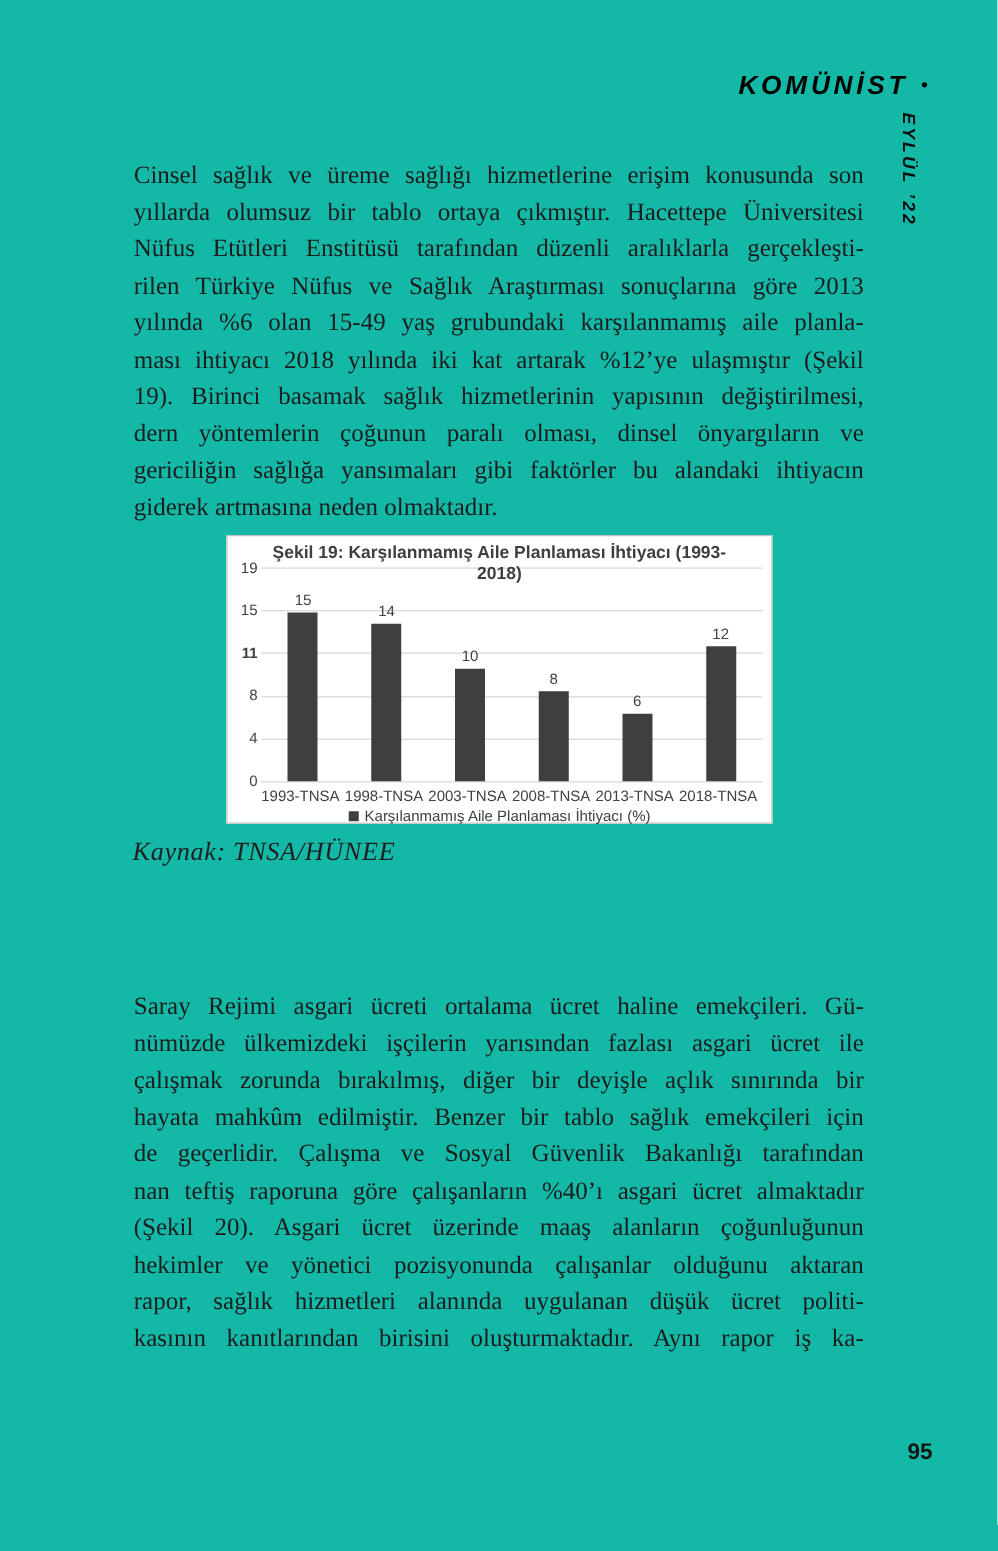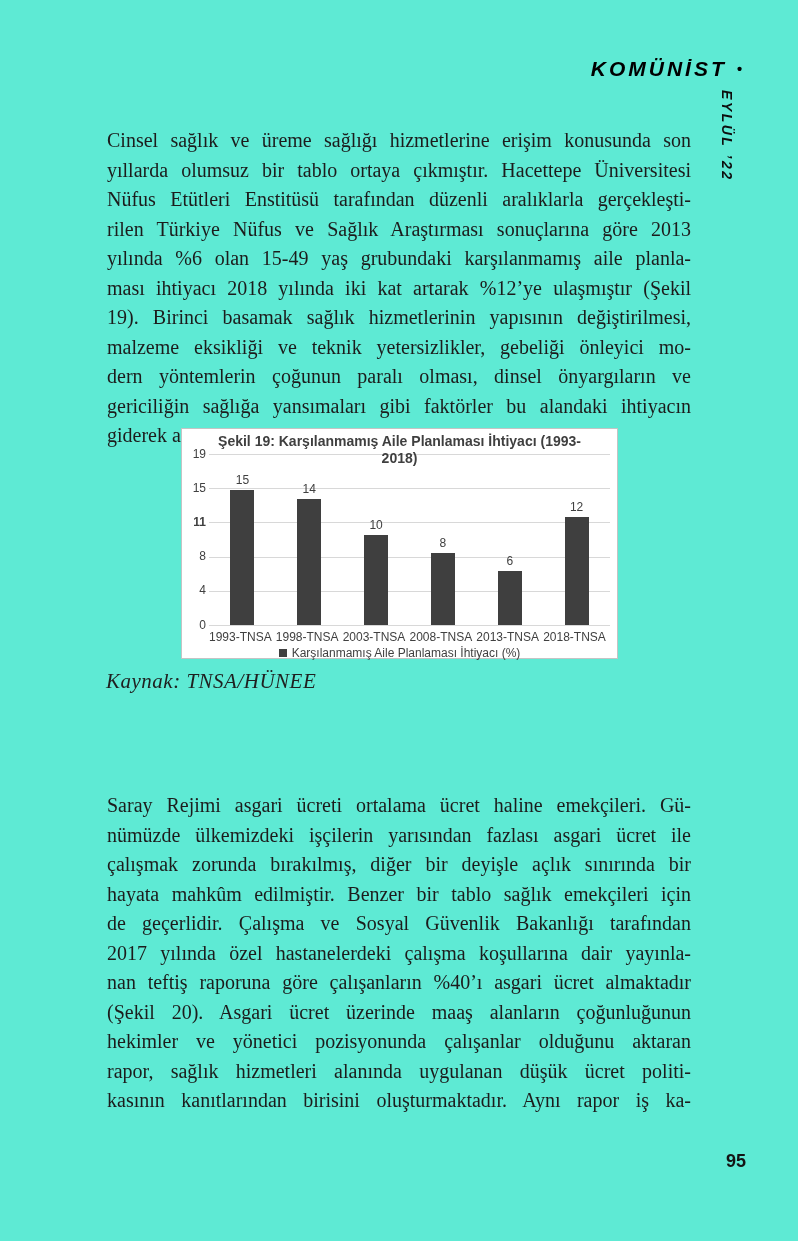--- a/index.html
+++ b/index.html
@@ -1,17 +1,17 @@
 <!DOCTYPE html>
 <html><head>
 <meta charset="utf-8">
 <style>
   html,body { margin:0; padding:0; background:#ffffff; }
   .page {
-    position:relative; width:798px; height:1241px; background:#5eead4;
+    position:relative; width:798px; height:1241px; background:#14b8a6;
     overflow:hidden; font-family:"Liberation Serif","DejaVu Serif",serif;
   }
 
   
   .masthead {
     position:absolute; top:57px; right:56px; display:flex; align-items:center; gap:10px;
     font-family:"Liberation Sans","DejaVu Sans",sans-serif;
     font-style:italic; font-weight:700; font-size:21px; letter-spacing:3px; color:#000;
   }
   .masthead-bullet { font-size:15px; letter-spacing:0; transform:translateY(-1px); }
@@ -78,21 +78,20 @@
   <div class="issue">EYLÜL ’22</div>
 
   <div class="para" id="p1">
       <div class="tline">Cinsel sağlık ve üreme sağlığı hizmetlerine erişim konusunda son</div>
       <div class="tline">yıllarda olumsuz bir tablo ortaya çıkmıştır. Hacettepe Üniversitesi</div>
       <div class="tline">Nüfus Etütleri Enstitüsü tarafından düzenli aralıklarla gerçekleşti-</div>
       <div class="tline">rilen Türkiye Nüfus ve Sağlık Araştırması sonuçlarına göre 2013</div>
       <div class="tline">yılında %6 olan 15-49 yaş grubundaki karşılanmamış aile planla-</div>
       <div class="tline">ması ihtiyacı 2018 yılında iki kat artarak %12’ye ulaşmıştır (Şekil</div>
       <div class="tline">19). Birinci basamak sağlık hizmetlerinin yapısının değiştirilmesi,</div>
-      <div class="tline">malzeme eksikliği ve teknik yetersizlikler, gebeliği önleyici mo-</div>
       <div class="tline">dern yöntemlerin çoğunun paralı olması, dinsel önyargıların ve</div>
       <div class="tline">gericiliğin sağlığa yansımaları gibi faktörler bu alandaki ihtiyacın</div>
       <div class="tline last">giderek artmasına neden olmaktadır.</div>
     </div>
 
   <div class="chart">
     <div class="c-title">
         <div class="c-title-line">Şekil 19: Karşılanmamış Aile Planlaması İhtiyacı (1993-</div>
         <div class="c-title-line">2018)</div>
       </div>
@@ -134,21 +133,20 @@
 
   <div class="source">Kaynak: TNSA/HÜNEE</div>
 
 
   <div class="para" id="p2">
       <div class="tline">Saray Rejimi asgari ücreti ortalama ücret haline emekçileri. Gü-</div>
       <div class="tline">nümüzde ülkemizdeki işçilerin yarısından fazlası asgari ücret ile</div>
       <div class="tline">çalışmak zorunda bırakılmış, diğer bir deyişle açlık sınırında bir</div>
       <div class="tline">hayata mahkûm edilmiştir. Benzer bir tablo sağlık emekçileri için</div>
       <div class="tline">de geçerlidir. Çalışma ve Sosyal Güvenlik Bakanlığı tarafından</div>
-      <div class="tline">2017 yılında özel hastanelerdeki çalışma koşullarına dair yayınla-</div>
       <div class="tline">nan teftiş raporuna göre çalışanların %40’ı asgari ücret almaktadır</div>
       <div class="tline">(Şekil 20). Asgari ücret üzerinde maaş alanların çoğunluğunun</div>
       <div class="tline">hekimler ve yönetici pozisyonunda çalışanlar olduğunu aktaran</div>
       <div class="tline">rapor, sağlık hizmetleri alanında uygulanan düşük ücret politi-</div>
       <div class="tline">kasının kanıtlarından birisini oluşturmaktadır. Aynı rapor iş ka-</div>
     </div>
 
   <div class="pagenum">95</div>
 
 </div>

